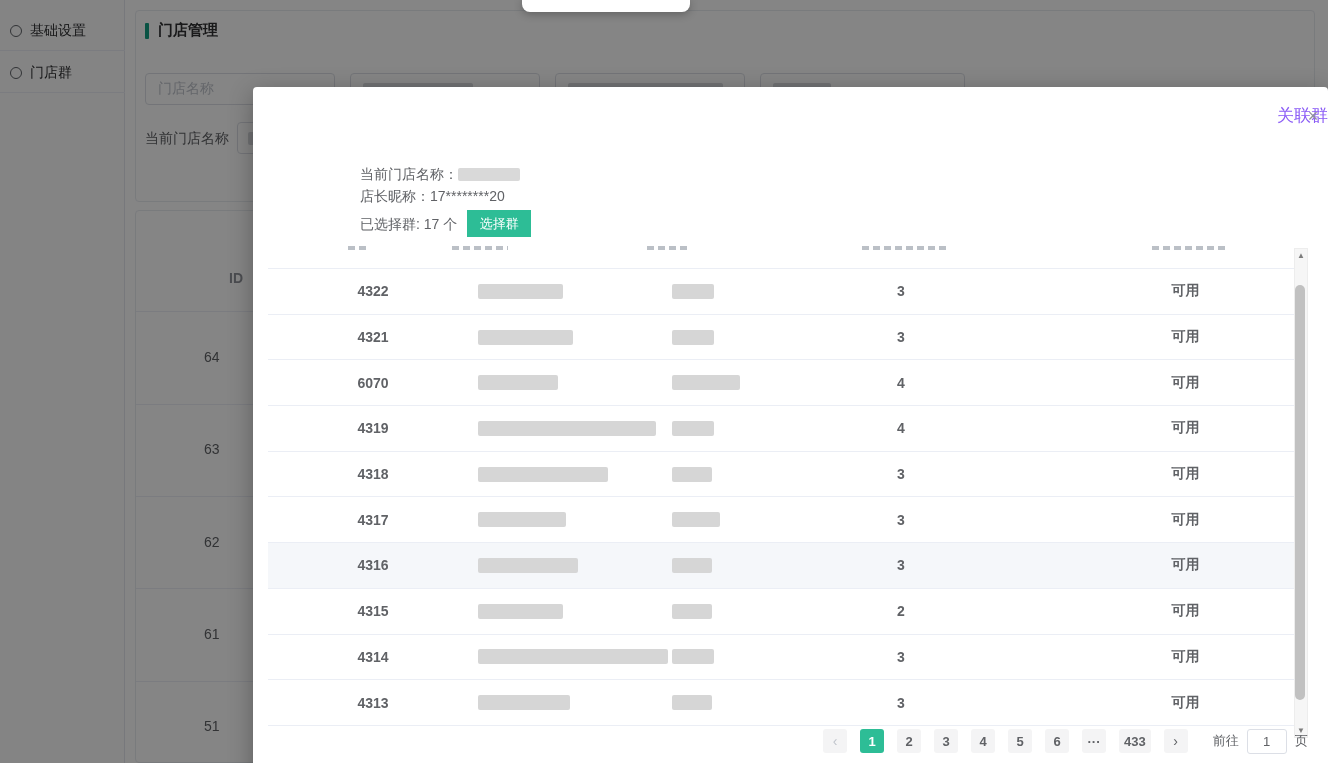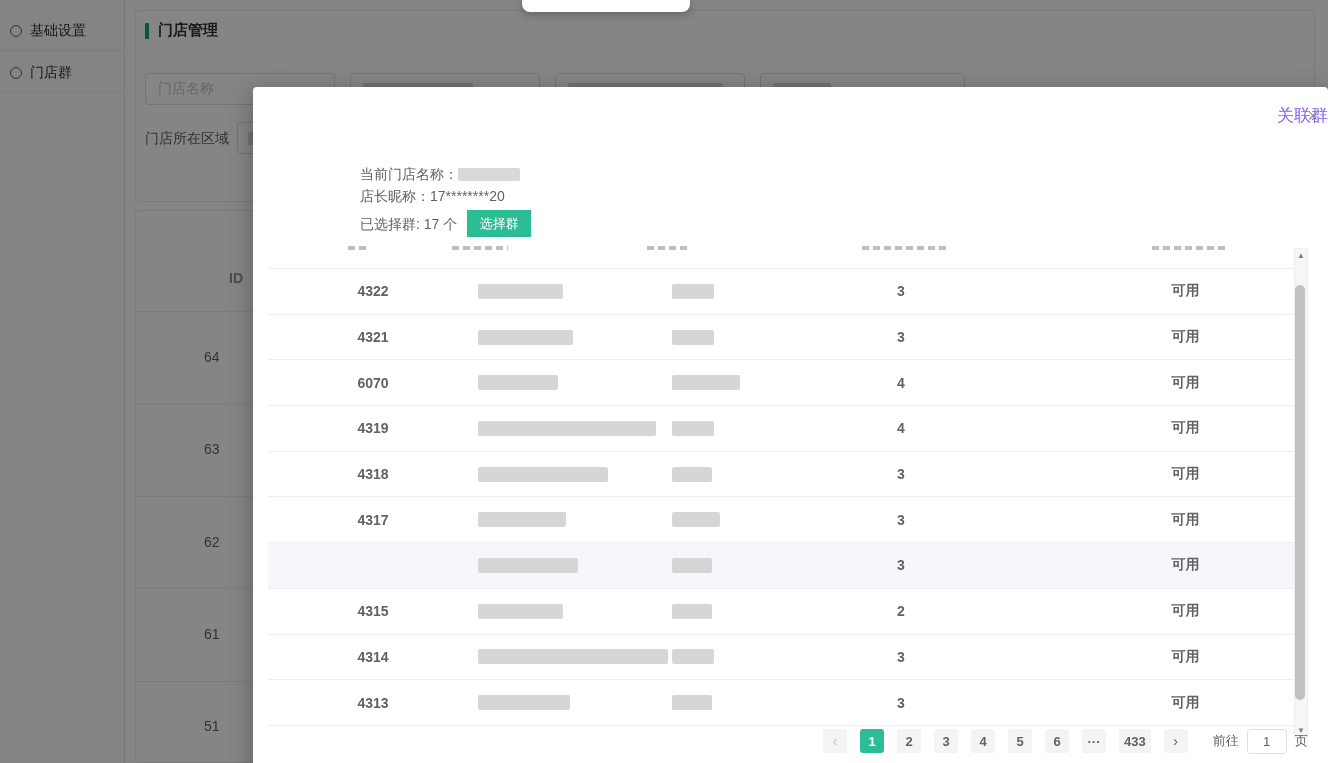--- a/index.html
+++ b/index.html
@@ -112,21 +112,21 @@
   <div class="bg inp" style="left:350px;width:190px;">
     <span class="phblur" style="width:110px;"></span>
   </div>
   <div class="bg inp" style="left:555px;width:190px;">
     <span class="phblur" style="width:155px;"></span>
   </div>
   <div class="bg inp" style="left:760px;width:205px;">
     <span class="phblur" style="width:58px;"></span>
   </div>
 
-  <div id="region-label" class="bg">门店所在区域</div>
+  <div id="region-label" class="bg">当前门店名称</div>
   <div id="region-select" class="bg">
     <span class="phblur" style="width:40px;"></span>
   </div>
 
   <div id="bg-id-header" class="bg">ID</div>
   <div class="bg bg-line" style="top:311px;"></div>
   <div class="bg bg-id" style="top:349px;">64</div>
   <div class="bg bg-line" style="top:404px;"></div>
   <div class="bg bg-id" style="top:441px;">63</div>
   <div class="bg bg-line" style="top:496px;"></div>
@@ -224,20 +224,21 @@
         <div class="c nameb">
             <span class="blur" style="width: 88px;"></span>
           </div>
         <div class="c regionb">
             <span class="blur" style="width: 48px;"></span>
           </div>
         <div class="c count">3</div>
         <div class="c status">可用</div>
       </div>
       <div class="mrow highlight">
+        <div class="c id">4316</div>
         <div class="c nameb">
             <span class="blur" style="width: 100px;"></span>
           </div>
         <div class="c regionb">
             <span class="blur" style="width: 40px;"></span>
           </div>
         <div class="c count">3</div>
         <div class="c status">可用</div>
       </div>
       <div class="mrow">

